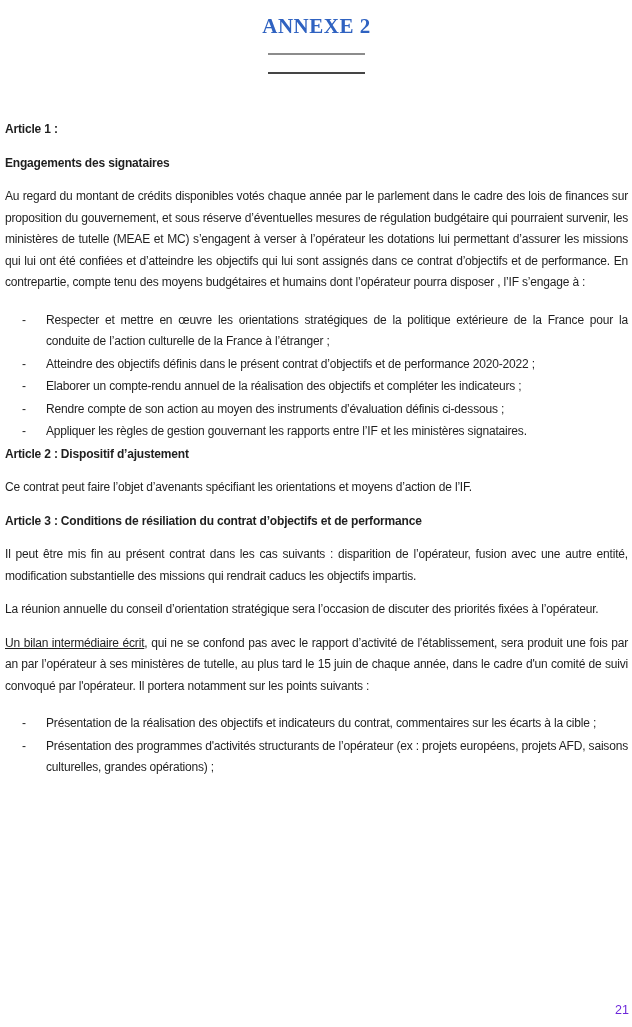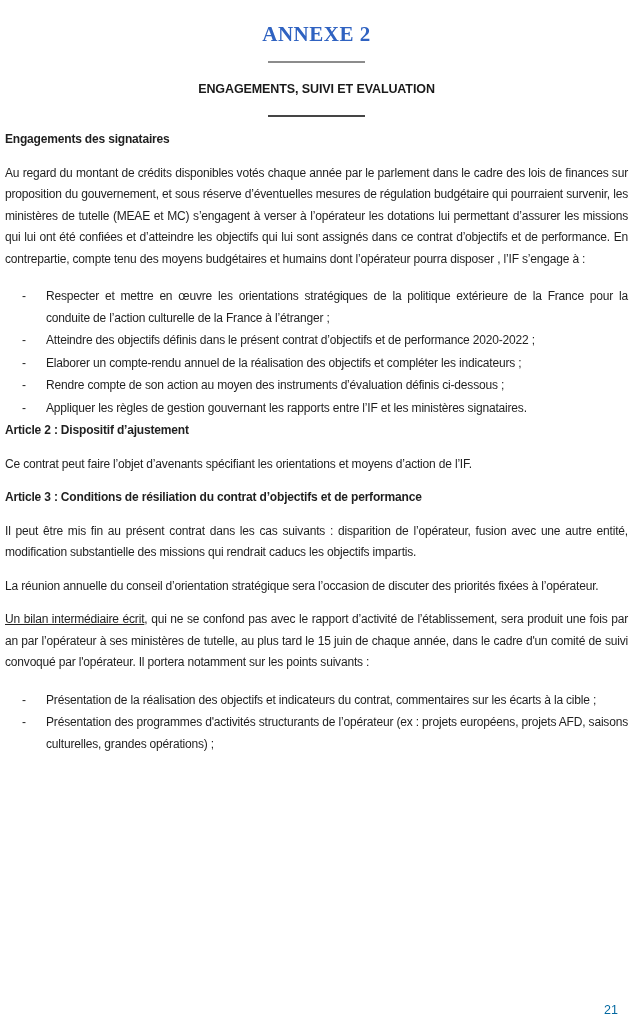--- a/index.html
+++ b/index.html
@@ -8,21 +8,21 @@
     height: 1027px;
     background: #ffffff;
     position: relative;
     overflow: hidden;
     font-family: "Liberation Sans", sans-serif;
     font-size: 12px;
     color: #1f1f1f;
     letter-spacing: -0.18px;
   }
   .doc {
-    padding: 19px 4px 0 5px;
+    padding: 11px 4px 0 5px;
   }
   .title {
     margin: 2px 0 0 0;
     text-align: center;
     font-family: "Liberation Serif", serif;
     font-weight: bold;
     font-size: 21px;
     line-height: 26px;
     color: #2f62c1;
     letter-spacing: 0.5px;
@@ -76,40 +76,40 @@
   }
   .li .txt {
     flex: 1;
     text-align: justify;
     line-height: 21.5px;
   }
   .underline { text-decoration: underline; margin-top: 20px; }
   .page-num {
     position: absolute;
     top: 1002px;
-    right: 14px;
+    right: 3px;
     font-size: 12.5px;
     line-height: 17px;
-    color: #0369a1;
+    color: #6d28d9;
     letter-spacing: 0;
   }
 </style>
 </head>
 <body>
 
 <div class="doc">
 
   <h1 class="title">ANNEXE 2</h1>
 
   <div class="sep"></div>
 
-  <div class="subtitle">ENGAGEMENTS, SUIVI ET EVALUATION</div>
 
   <div class="sep dark"></div>
 
+  <div class="art-label">Article 1 :</div>
 
   <div class="art-head">Engagements des signataires</div>
 
   <p class="body">Au regard du montant de crédits disponibles votés chaque année par le parlement dans le cadre des lois de finances sur proposition du gouvernement, et sous réserve d’éventuelles mesures de régulation budgétaire qui pourraient survenir, les ministères de tutelle (MEAE et MC) s’engagent à verser à l’opérateur les dotations lui permettant d’assurer les missions qui lui ont été confiées et d’atteindre les objectifs qui lui sont assignés dans ce contrat d’objectifs et de performance. En contrepartie, compte tenu des moyens budgétaires et humains dont l’opérateur pourra disposer , l’IF s’engage à :</p>
 
   <div class="list">
     <div class="li">
       <span class="marker">-</span>
       <span class="txt">Respecter et mettre en œuvre les orientations stratégiques de la politique extérieure de la France pour la conduite de l’action culturelle de la France à l’étranger ;</span>
     </div>

